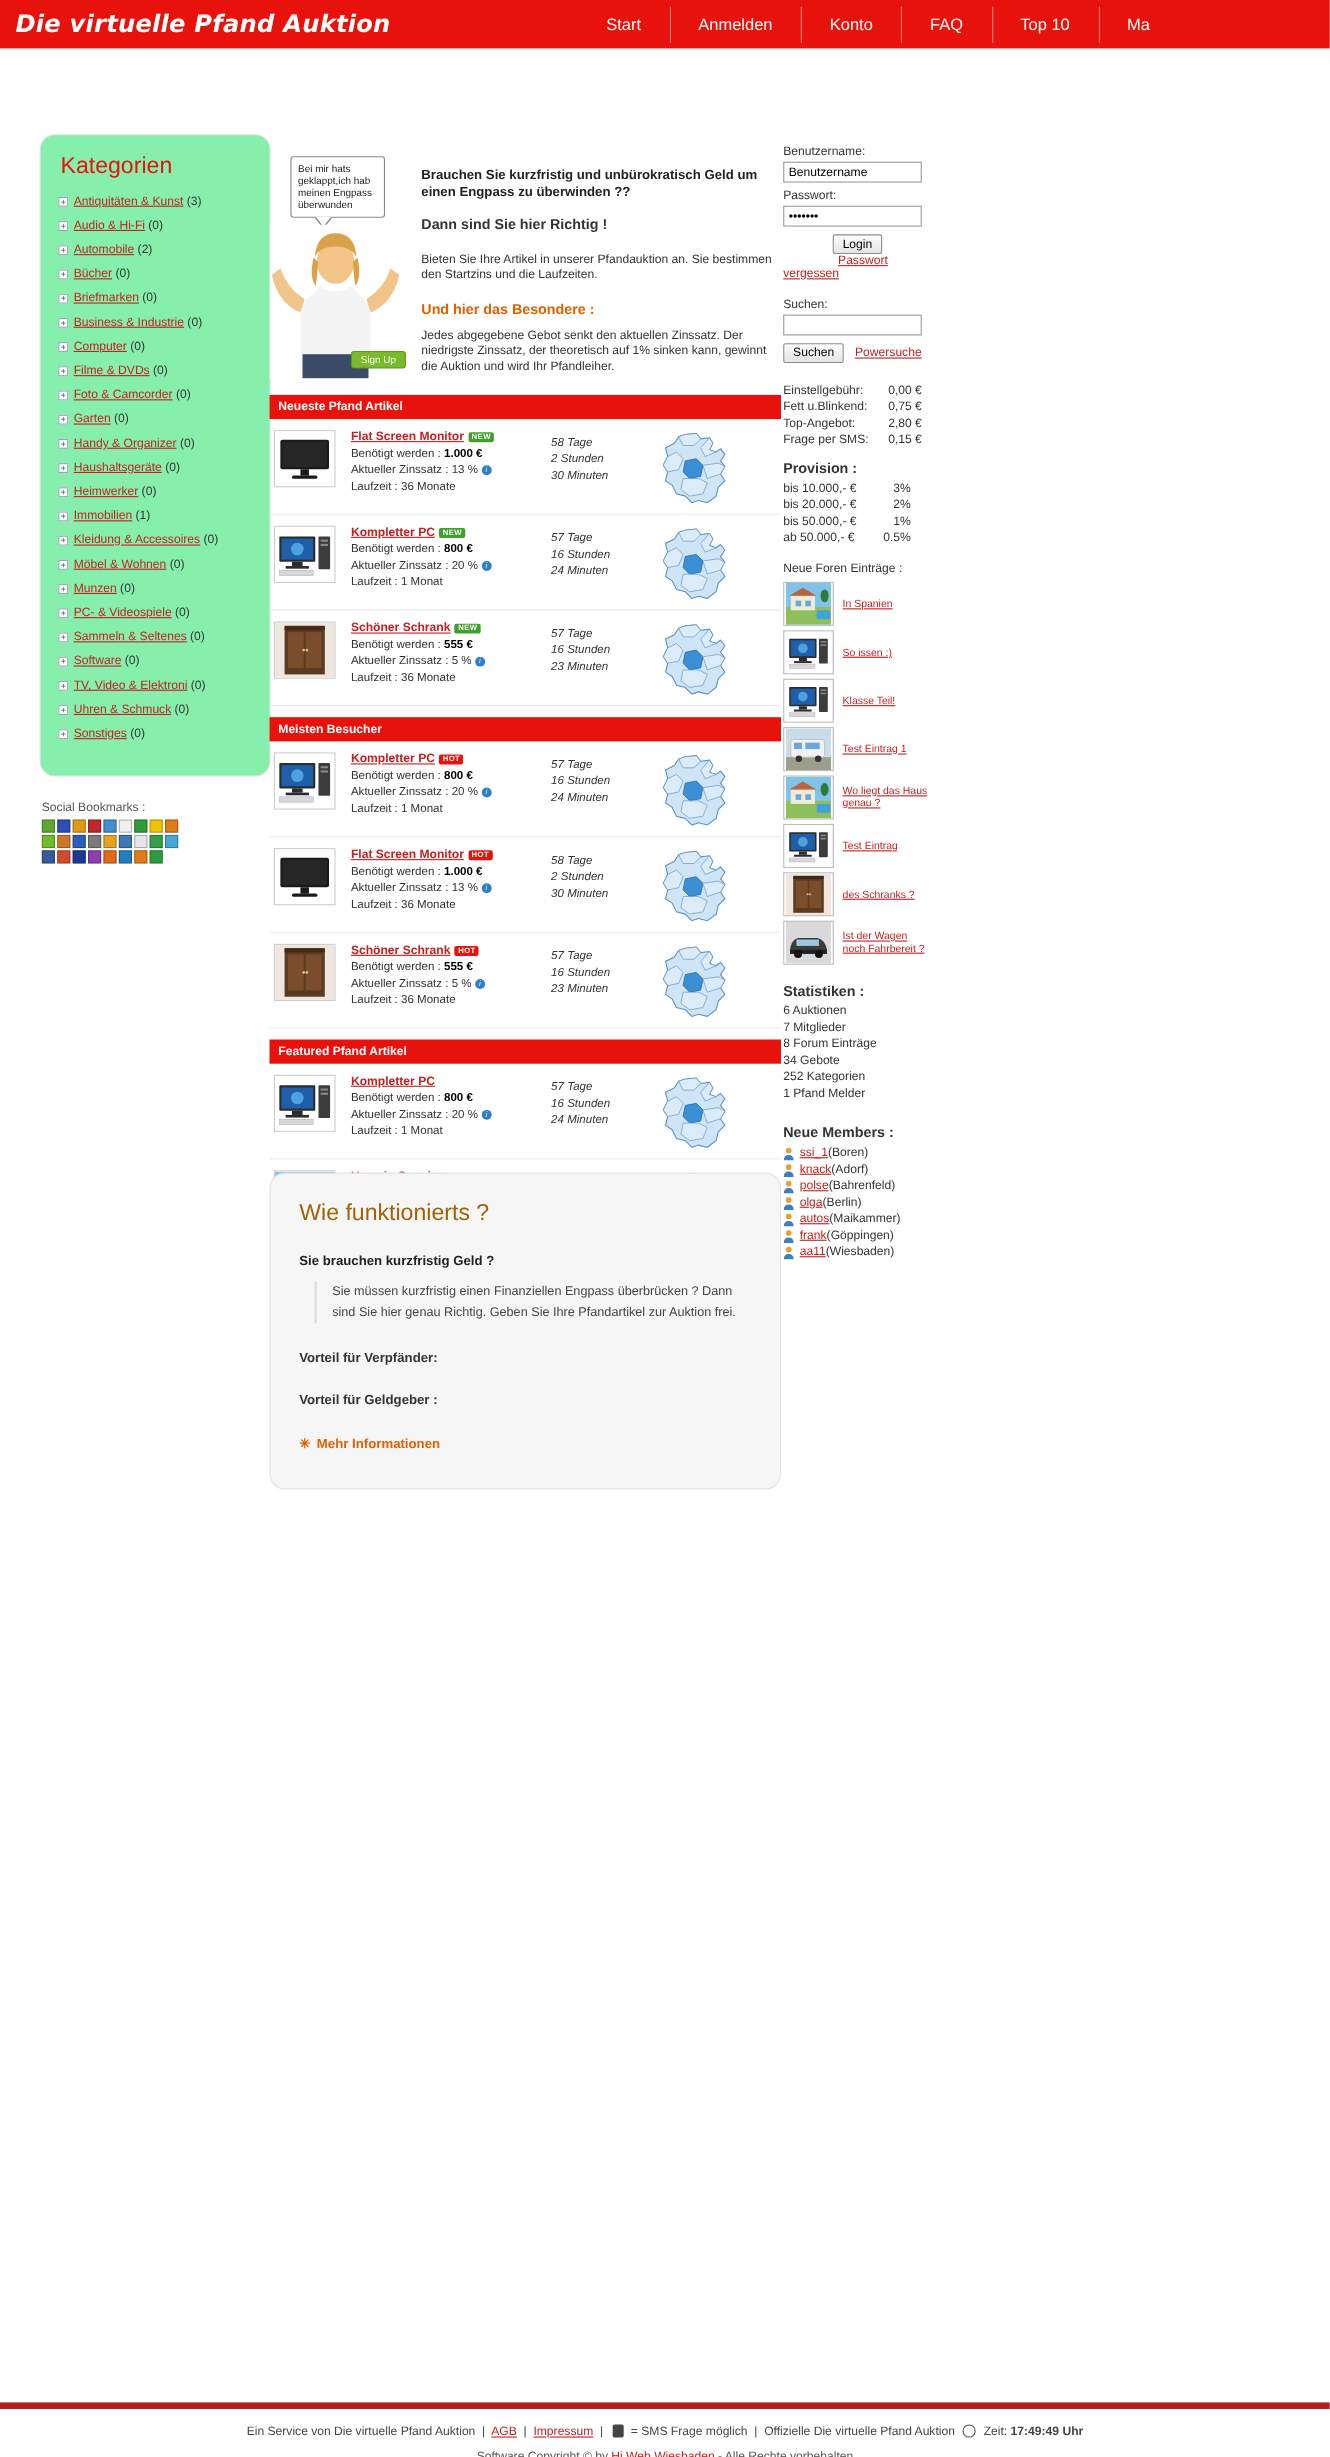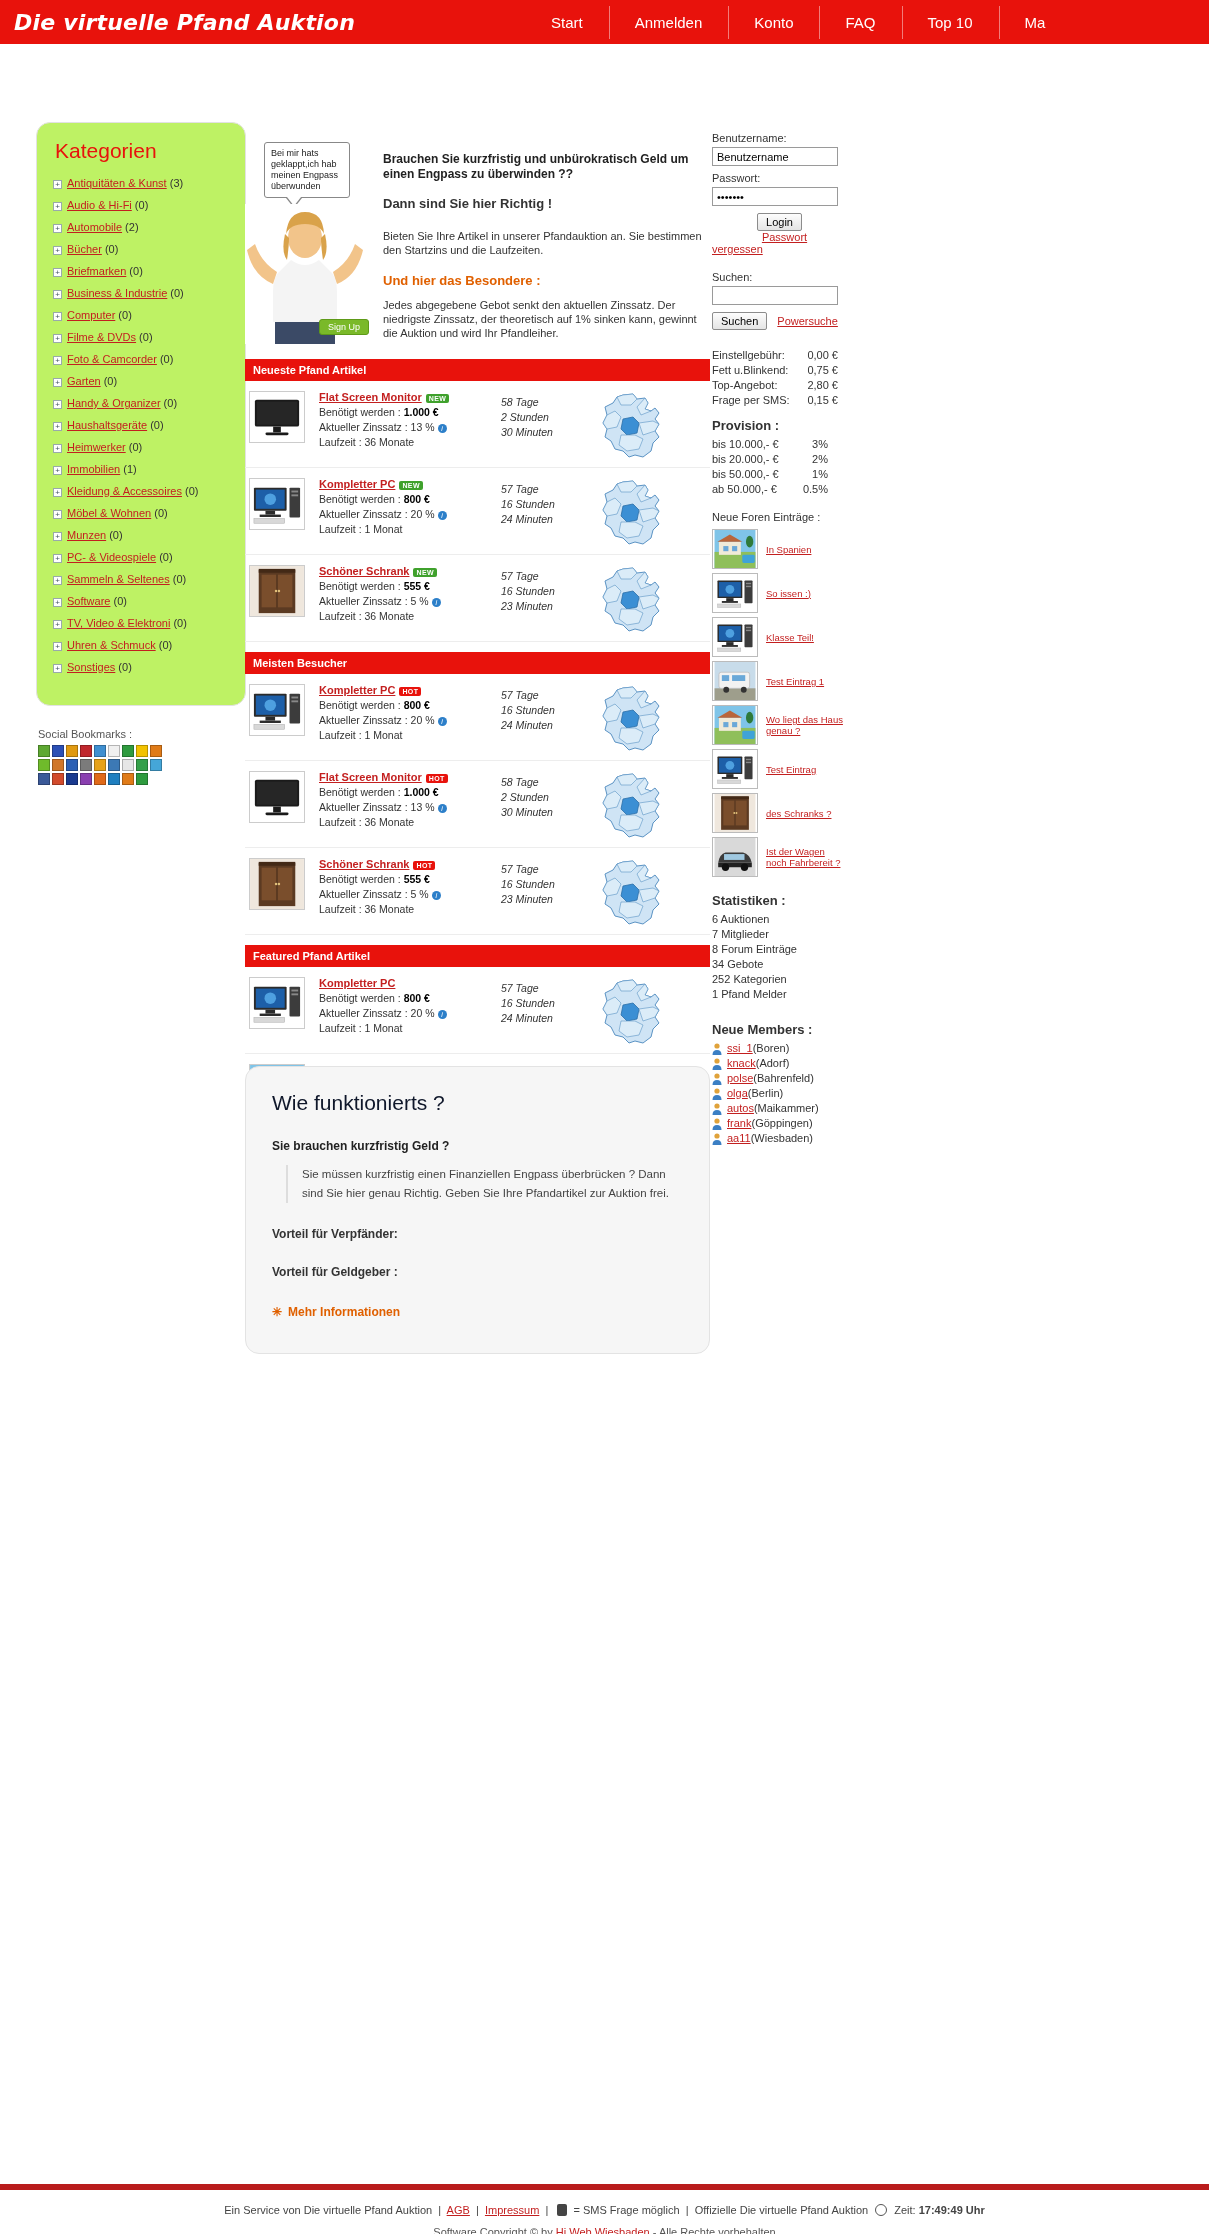--- a/index.html
+++ b/index.html
@@ -60,21 +60,21 @@
     padding-top: 14px;
   }
   
   #left-col {
     position: absolute;
     left: 36px;
     top: 78px;
     width: 210px;
   }
   .panel {
-    background: #bef264;
+    background: #86efac;
     border: 1px solid #e2e2e2;
     border-radius: 14px;
     padding: 14px 16px 22px 16px;
   }
   #kategorien-title {
     color: #e8120c;
     font-size: 21px;
     margin: 2px 0 14px 2px;
     font-weight: normal;
   }
@@ -280,21 +280,21 @@
     top: 1022px;
     width: 465px;
     background: #f6f6f6;
     border: 1px solid #e3e3e3;
     border-radius: 14px;
     padding: 22px 26px 34px 26px;
   }
   #how h2 {
     font-size: 21px;
     font-weight: normal;
-    color: #0f172a;
+    color: #a16207;
     margin: 2px 0 24px 0;
   }
   #how h4 {
     font-size: 12px;
     margin: 0 0 12px 0;
     color: #222;
   }
   #how blockquote {
     margin: 0 0 22px 14px;
     padding-left: 14px;

